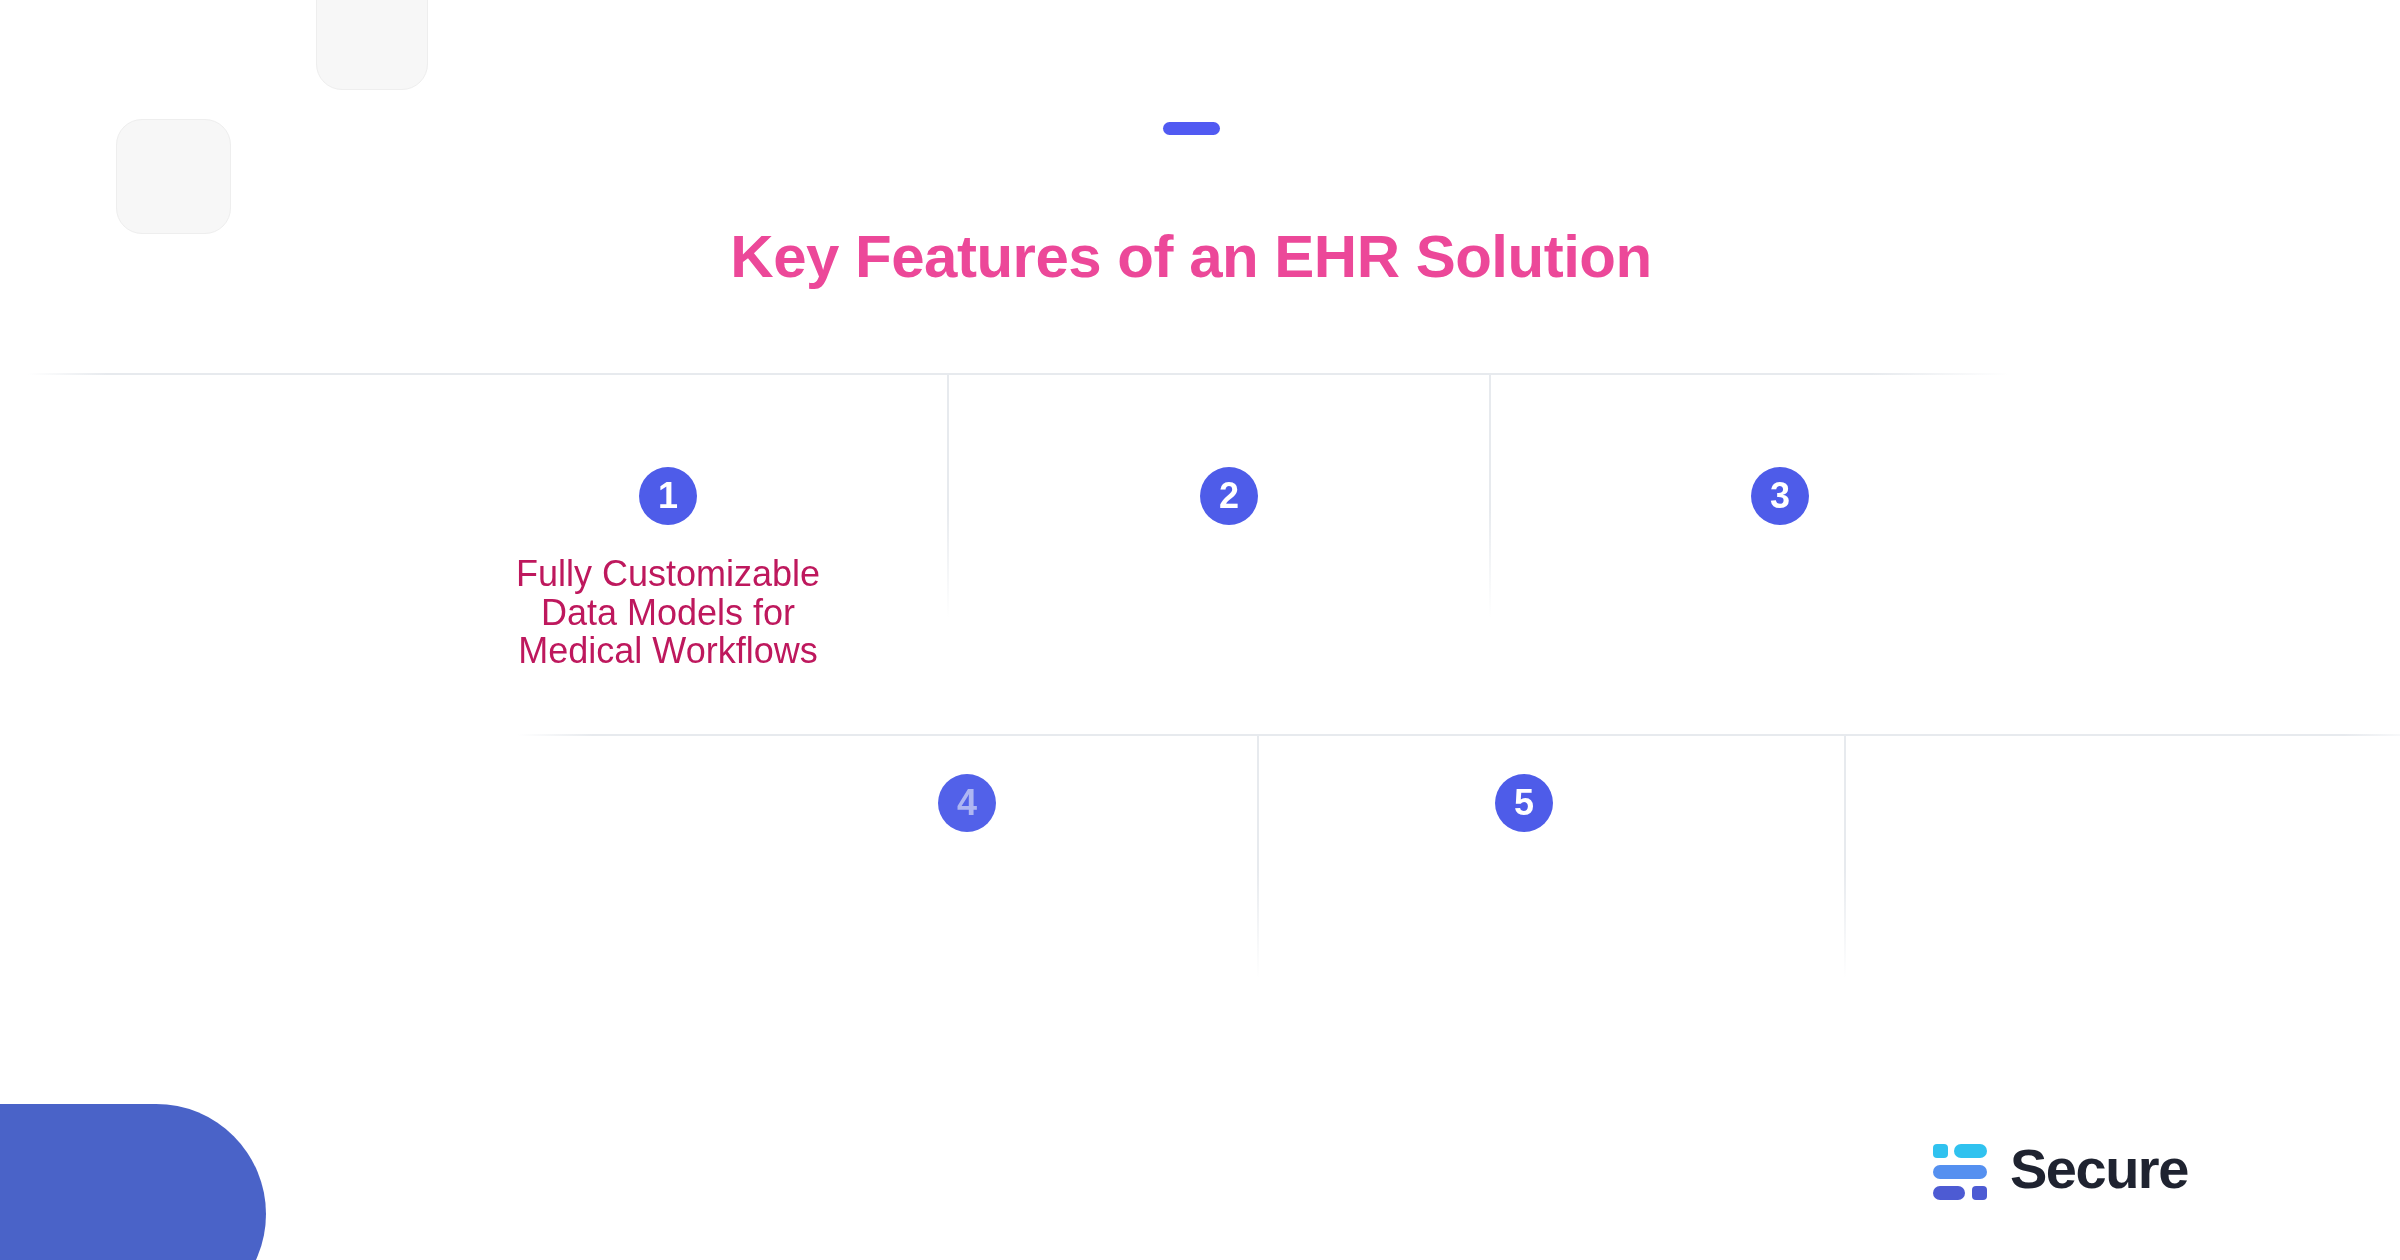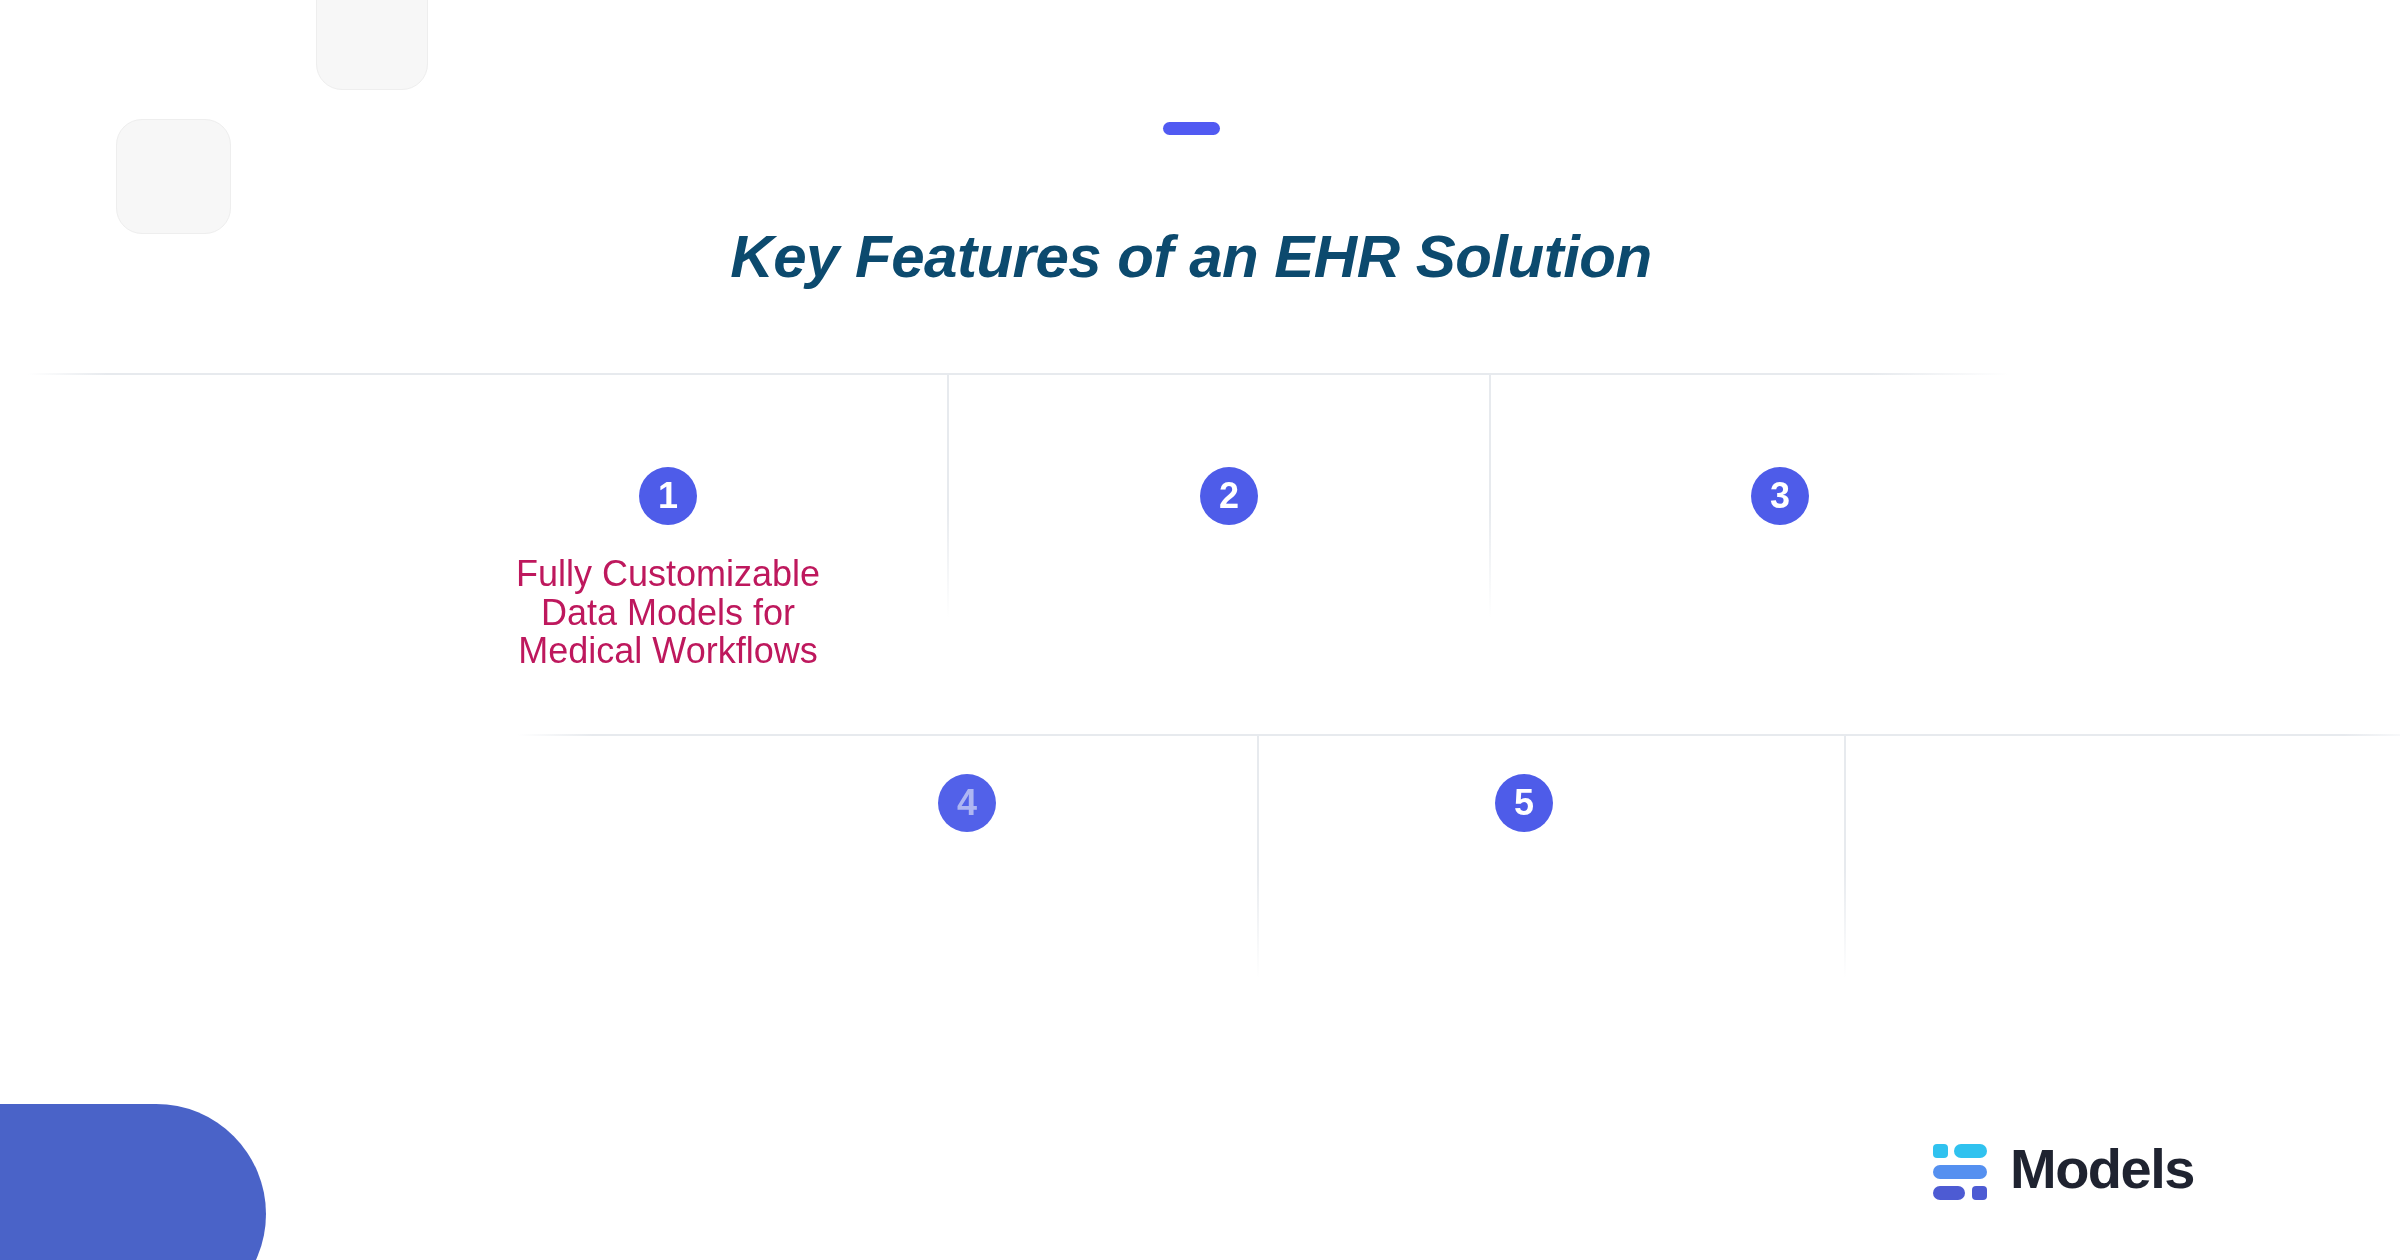--- a/index.html
+++ b/index.html
@@ -67,21 +67,21 @@
 </head>
 <body>
 
 <div class="canvas">
 
   <div class="deco-square a"></div>
   <div class="deco-square b"></div>
   <div class="blob" style="background: rgb(74, 99, 200);"></div>
 
   <div class="accent-dash" style="background: rgb(81, 90, 242);"></div>
-  <h1 class="page-title" style="color: #0c4a6e; font-style: italic;">Key Features of an EHR Solution</h1>
+  <h1 class="page-title" style="color: #ec4899;">Key Features of an EHR Solution</h1>
 
   <div class="hline r1"></div>
   <div class="hline r2"></div>
   <div class="vline v1"></div>
   <div class="vline v2"></div>
   <div class="vline v3"></div>
   <div class="vline v4"></div>
 
   <div class="feature f1">
     <div class="badge" style="background: rgb(78, 92, 233); color: rgb(255, 255, 255);">1</div>
@@ -113,16 +113,16 @@
         <span class="bar-lg" style="background: rgb(48, 194, 239);"></span>
       </div>
       <div class="row">
         <span class="bar-full" style="background: rgb(85, 144, 240);"></span>
       </div>
       <div class="row">
         <span class="bar-md" style="background: rgb(77, 91, 211);"></span>
         <span class="sq" style="background: rgb(77, 91, 211);"></span>
       </div>
     </div>
-    <div class="brand-word" style="color: rgb(31, 35, 48);">Models</div>
+    <div class="brand-word" style="color: rgb(31, 35, 48);">Secure</div>
   </div>
 
 </div>
 
 </body></html>

